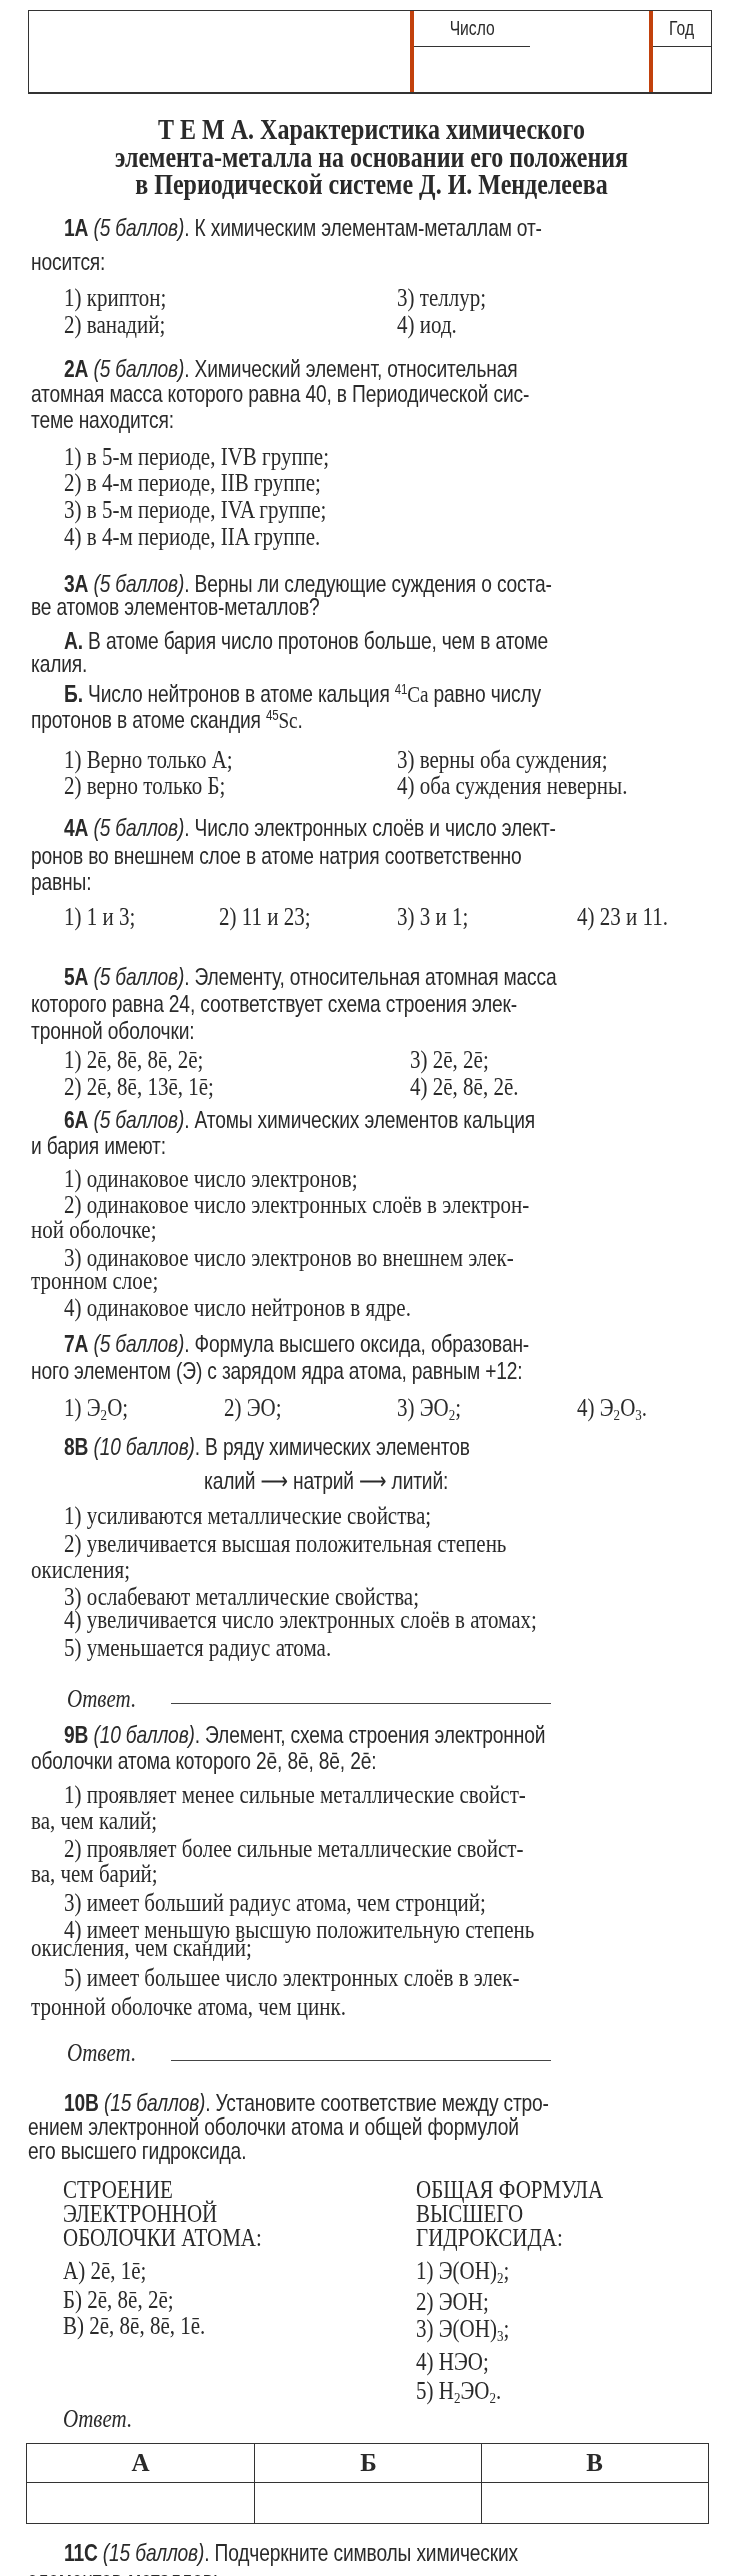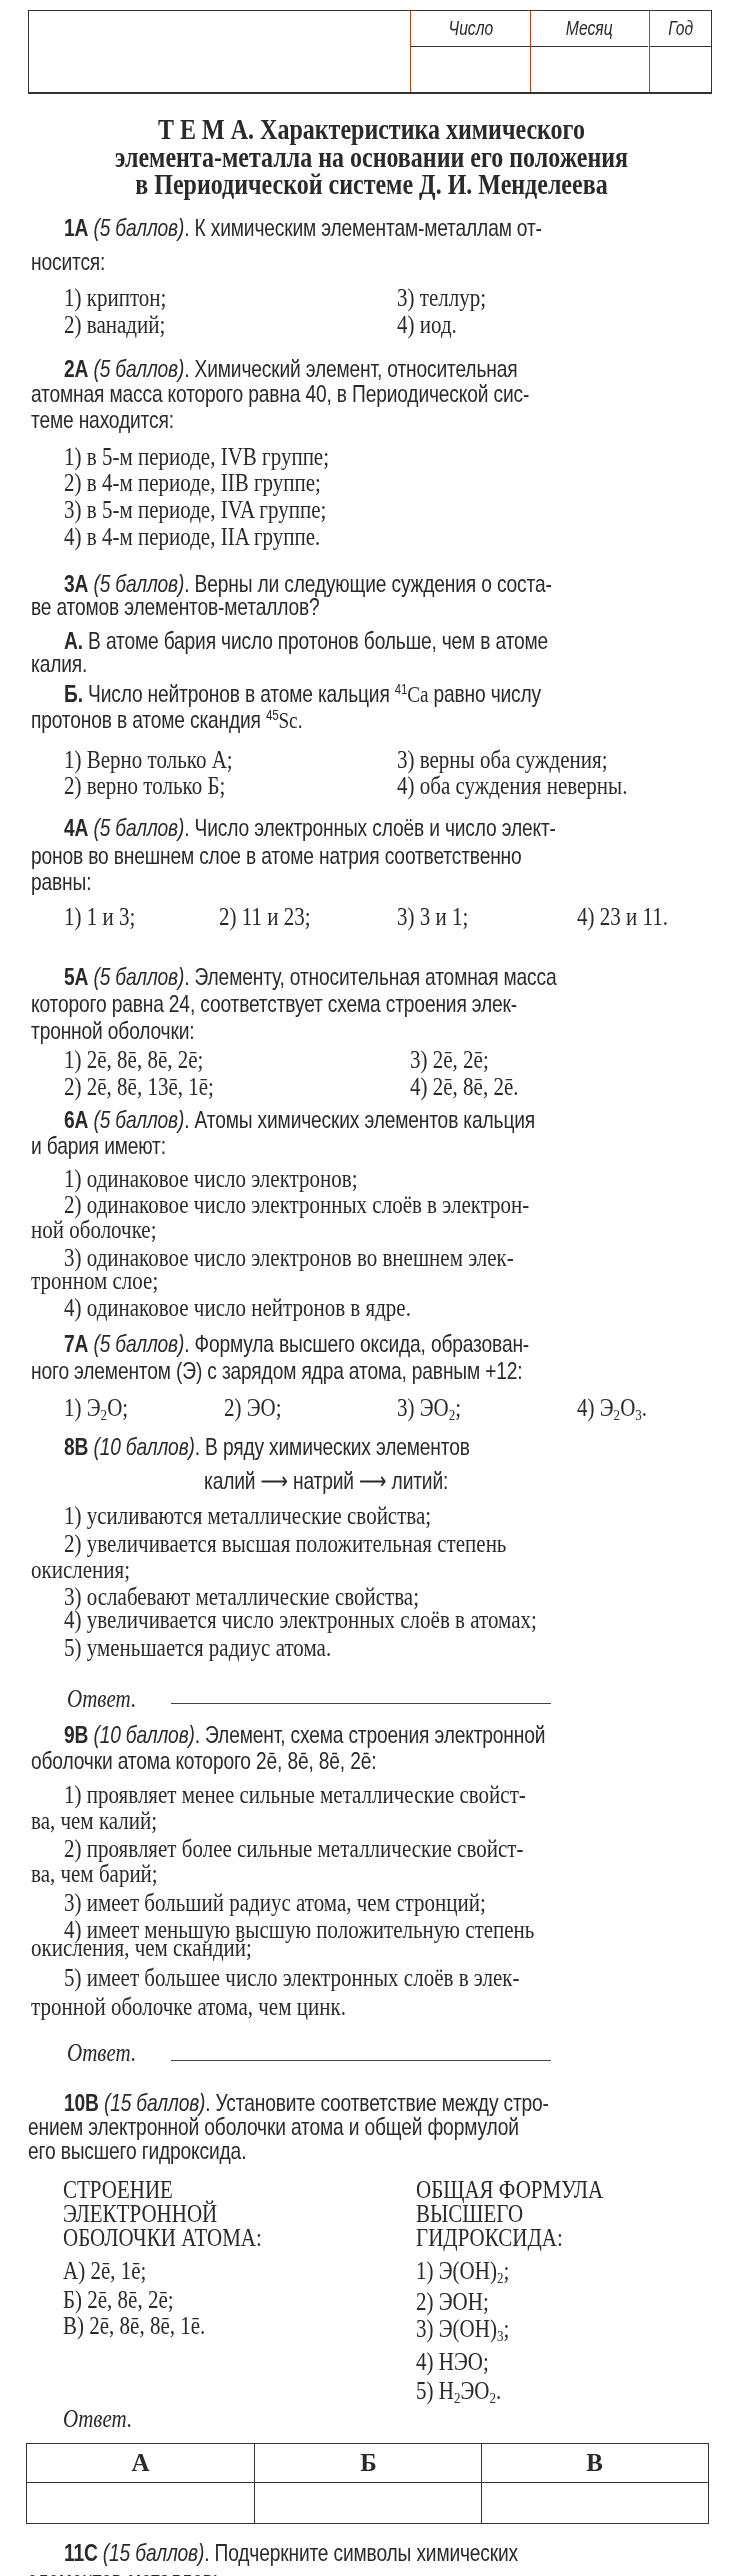--- a/index.html
+++ b/index.html
@@ -8,43 +8,37 @@
   .sans { font-family:"Liberation Sans", sans-serif; font-size:24px; transform-origin:0 0; transform:scaleX(0.80); letter-spacing:-0.2px; }
   .serif { font-family:"Liberation Serif", serif; font-size:25px; transform-origin:0 0; transform:scaleX(0.84); }
   .qn { font-weight:bold; }
   .pts { font-style:italic; }
   .sub { font-size:0.62em; vertical-align:-0.28em; }
   .sup { font-size:0.6em; vertical-align:0.55em; }
   .title { font-family:"Liberation Serif", serif; font-weight:bold; font-size:30px; transform-origin:50% 0; transform:scaleX(0.80); left:0; width:743px; text-align:center; }
   .hdr-table { position:absolute; left:28px; top:9.8px; width:684px; height:84px; border:1px solid #333; border-bottom:2.1px double #333; box-sizing:border-box; }
   .hdr-title { position:absolute; left:0; top:0; width:381px; height:100%; display:flex; align-items:center; justify-content:center; font-family:"Liberation Sans", sans-serif; font-weight:bold; font-size:19.6px; }
   .hdr-title span { display:inline-block; transform:scaleX(0.78); white-space:nowrap; }
-  .hdr-col { position:absolute; top:0; height:100%; border-left:1px solid #c2410c; box-sizing:border-box;font-style:italic; }
+  .hdr-col { position:absolute; top:0; height:100%; border-left:4px solid #c2410c; box-sizing:border-box; }
   .hdr-col .h { height:35px; border-bottom:1px solid #333; display:flex; align-items:center; justify-content:center; font-family:"Liberation Sans", sans-serif; font-size:19.6px; }
   .hdr-col .h span { display:inline-block; transform:scaleX(0.80); }
   .rule { position:absolute; border-bottom:1.5px solid #444; height:0; }
   .ans-table { position:absolute; left:26px; top:2443px; width:683px; height:81px; border:1.5px solid #333; box-sizing:border-box; }
   .ans-table .row1 { position:absolute; left:0; top:0; width:100%; height:38px; border-bottom:1.5px solid #333; }
   .ans-table .c { position:absolute; top:0; height:100%; box-sizing:border-box; }
   .ans-table .c + .c { border-left:1px solid #333; }
   .ans-head { position:absolute; top:0; width:100%; height:38px; display:flex; align-items:center; justify-content:center; font-family:"Liberation Serif", serif; font-weight:bold; font-size:25px; }
 </style>
 </head>
 <body>
 
 <div class="hdr-table">
   <div class="hdr-col" style="left:381px;width:120px;">
     <div class="h">
         <span>Число</span>
-      </div>
-    <div style="height:45px;"></div>
-  </div>
-  <div class="hdr-col" style="left:501px;width:118px;">
-    <div class="h">
-        <span>Месяц</span>
       </div>
     <div style="height:45px;"></div>
   </div>
   <div class="hdr-col" style="left:620px;width:62px;">
     <div class="h">
         <span>Год</span>
       </div>
     <div style="height:45px;"></div>
   </div>
 </div>

